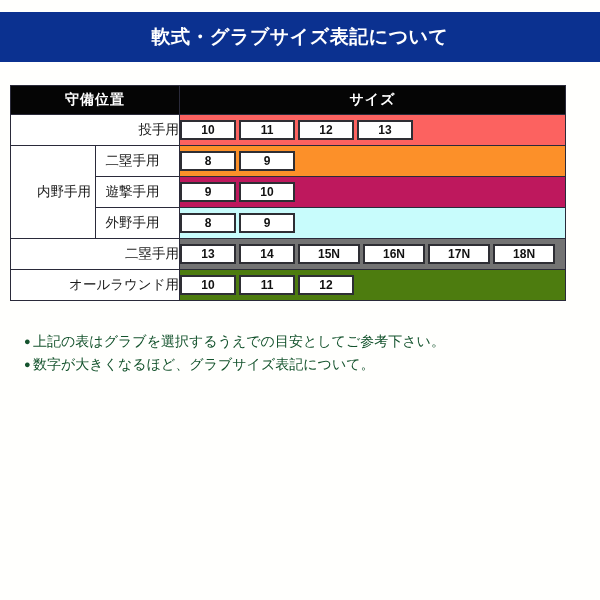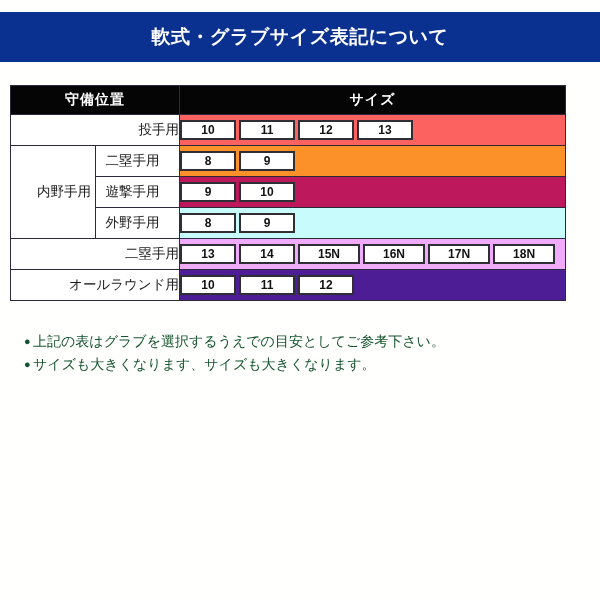--- a/index.html
+++ b/index.html
@@ -107,22 +107,22 @@
     margin-right: 3px;
     vertical-align: middle;
     font-family: "Liberation Sans", "DejaVu Sans", sans-serif;
   }
 
   
   .fill-pitcher   { background: #fc6260; }
   .fill-second    { background: #fc9029; }
   .fill-third     { background: #be185d; }
   .fill-short     { background: #c8fcfc; }
-  .fill-outfield  { background: #f0abfc; }
-  .fill-allround  { background: #4c1d95; }
+  .fill-outfield  { background: #737373; }
+  .fill-allround  { background: #4d7c0f; }
 
   
   .notes {
     position: absolute;
     left: 24px;
     top: 330px;
     width: 552px;
     font-size: 14px;
     color: #14532d;
     line-height: 23px;
@@ -200,16 +200,16 @@
         <td class="size-cell fill-allround">
           <span class="badge">10</span><span class="badge">11</span><span class="badge">12</span>
         </td>
       </tr>
 
     </tbody>
   </table>
 
   <div class="notes">
     <span class="note-line"><span class="bullet">●</span><span>上記の表はグラブを選択するうえでの目安としてご参考下さい。</span></span>
-    <span class="note-line"><span class="bullet">●</span><span>サイズも大きくなります、サイズも大きくなります。</span></span>
+    <span class="note-line"><span class="bullet">●</span><span>数字が大きくなるほど、グラブサイズ表記について。</span></span>
   </div>
 
 </div>
 
 </body></html>

